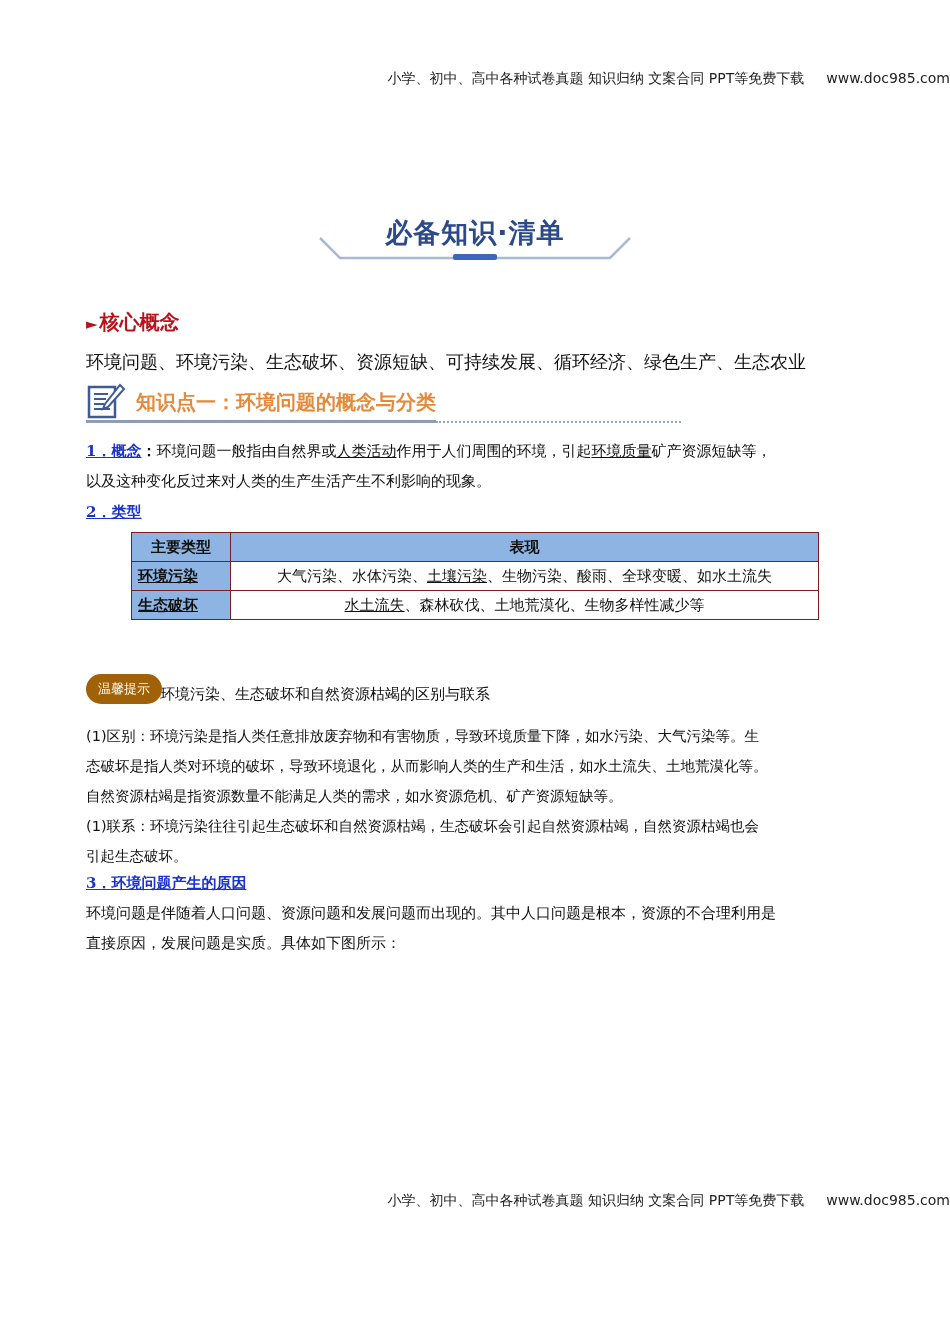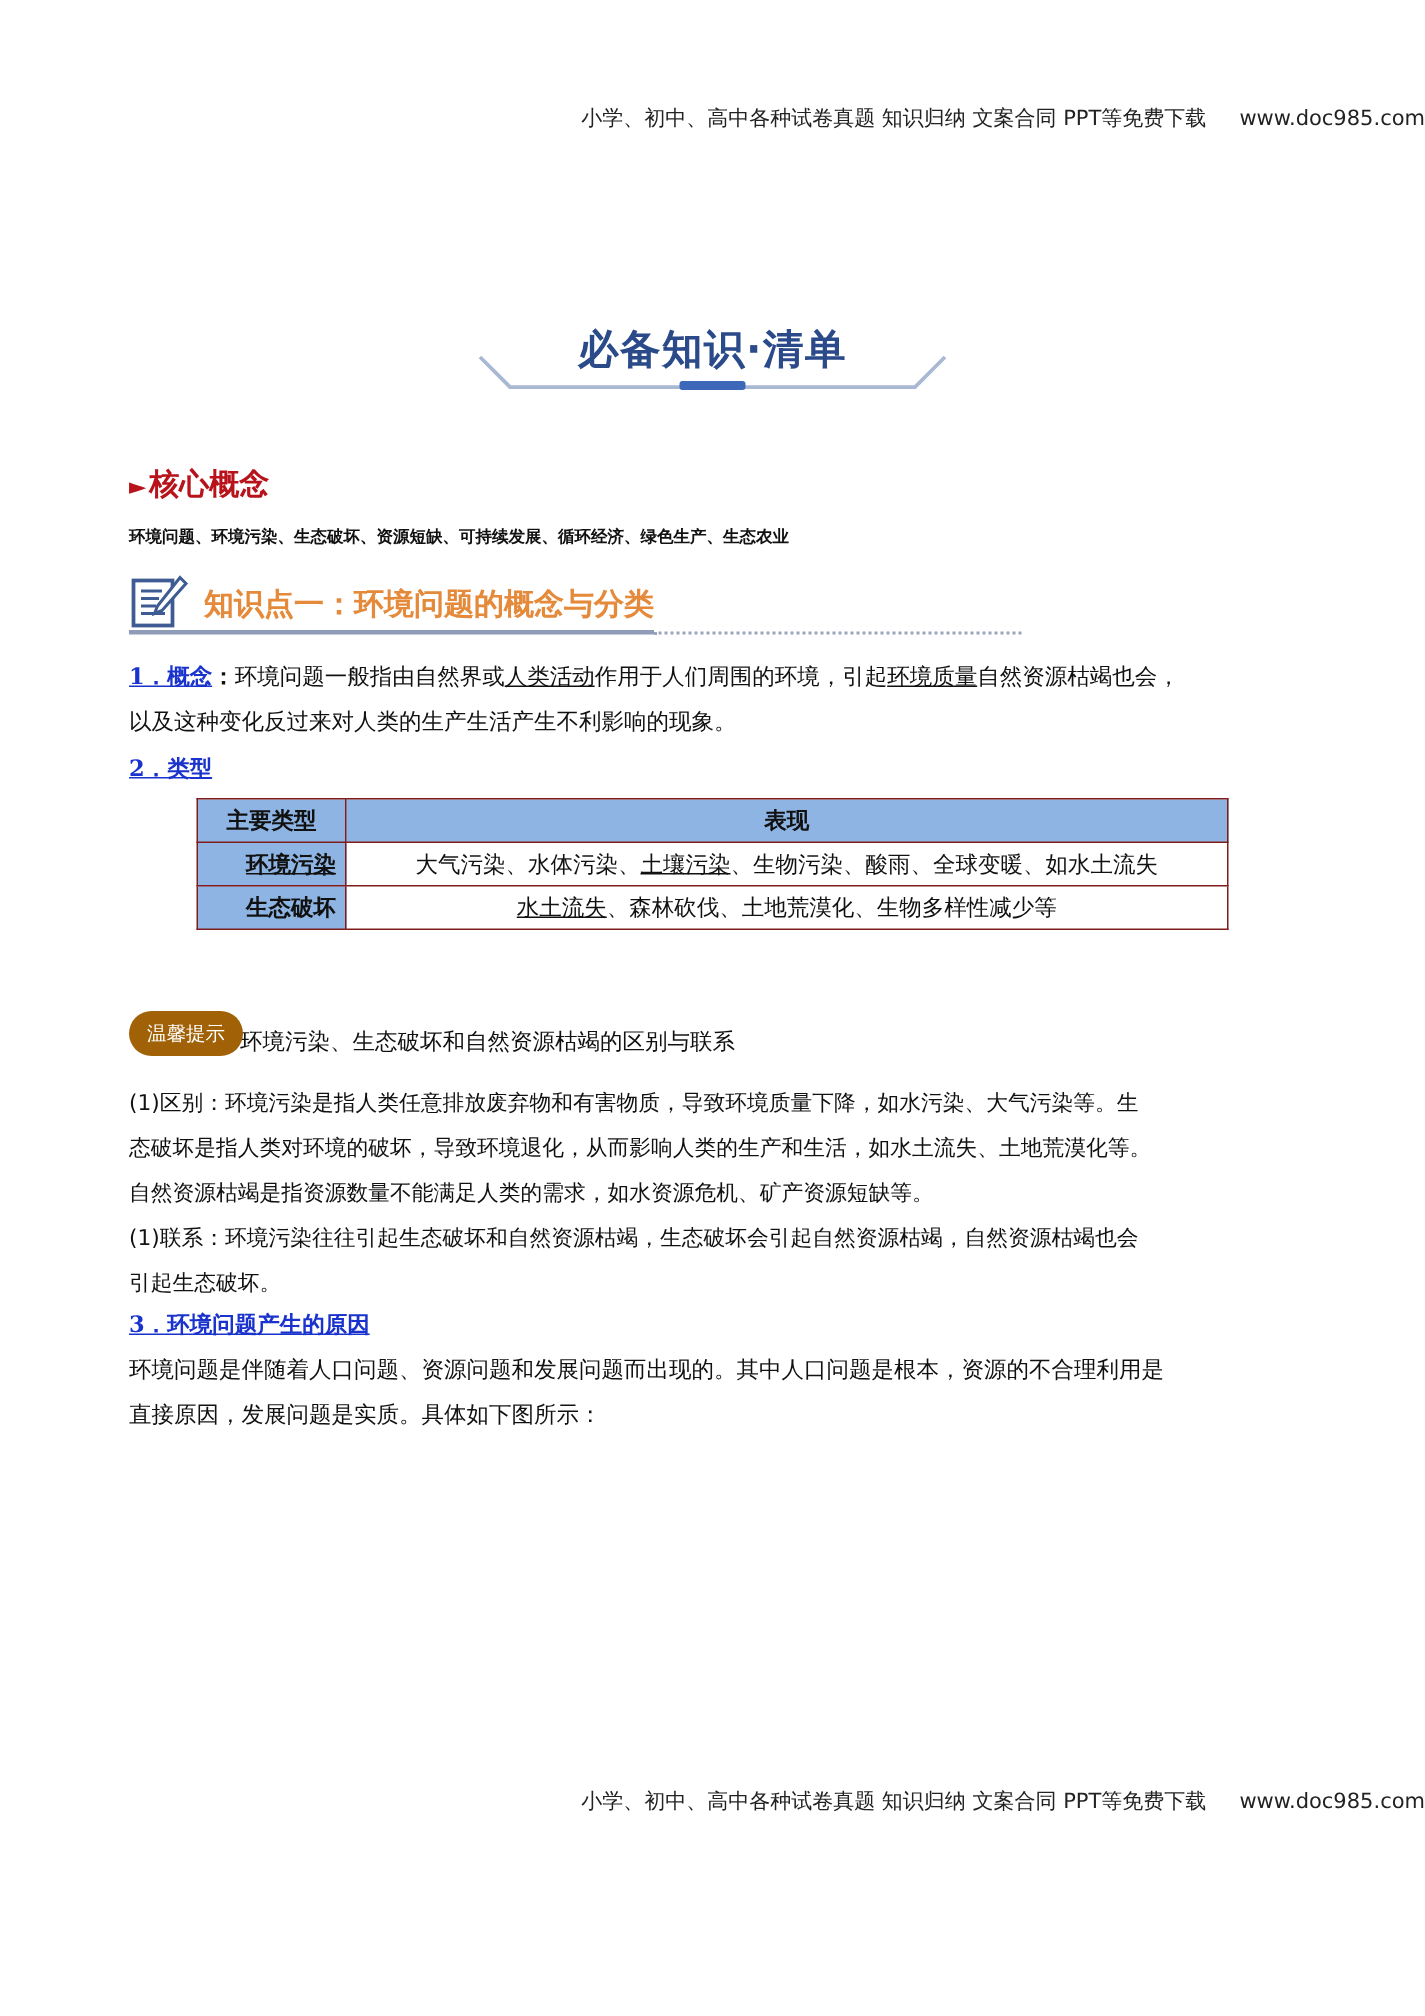--- a/index.html
+++ b/index.html
@@ -13,39 +13,39 @@
 
   .banner { position: absolute; left: 85px; top: 205px; width: 780px; height: 65px; }
   .banner svg { position: absolute; left: 0; top: 0; }
   .banner-title { position: absolute; left: 0; width: 780px; top: 10px; text-align: center;
                   font-family: "DejaVu Sans", "Liberation Sans", sans-serif; font-weight: bold;
                   font-size: 27px; color: #2b4a8a; letter-spacing: 1px; }
 
   .core-title { position: absolute; left: 86px; top: 309px; font-size: 20px; font-weight: bold; color: #b8121b;
                 font-family: "DejaVu Sans", "Liberation Sans", sans-serif; }
   .core-title .arrow { font-size: 15px; margin-right: 2px; }
-  .core-terms { position: absolute; left: 86px; top: 350px; font-size: 11px; font-weight: bold;
+  .core-terms { position: absolute; left: 86px; top: 350px; font-size: 18px; font-weight: normal;
                 font-family: "DejaVu Sans", "Liberation Sans", sans-serif; }
 
   .kp { position: absolute; left: 86px; top: 382px; width: 595px; height: 42px; }
   .kp-icon { position: absolute; left: 0; top: 0; }
   .kp-title { position: absolute; left: 50px; top: 7px; font-size: 20px; font-weight: bold; color: #e48a3a;
               font-family: "DejaVu Sans", "Liberation Sans", sans-serif; }
   .kp-line-solid { position: absolute; left: 0; top: 38px; width: 350px; height: 3px; background: #8e9cb8; }
   .kp-line-dash { position: absolute; left: 350px; top: 39px; width: 245px; border-top: 2px dotted #9aa5bb; }
 
   .para { position: absolute; left: 86px; width: 780px; font-size: 15px; line-height: 30px; }
   .sec-link { color: #1a33cc; font-weight: bold; text-decoration: underline; margin-top: 20px; }
   .u { text-decoration: underline; }
 
   table.types { position: absolute; left: 131px; top: 532px; width: 688px; border-collapse: collapse;
                 font-size: 15px; }
   table.types td, table.types th { border: 1px solid #7f1d1d; height: 28px; padding: 0 6px; }
   table.types th { background: #8eb4e3; font-weight: bold; text-align: center; }
-  table.types td.type { background: #8eb4e3; font-weight: bold; text-align: right; width: 86px; }
+  table.types td.type { background: #8eb4e3; font-weight: bold; text-align: left; width: 86px; text-decoration: underline; }
   table.types td.desc { text-align: center; }
 
   .tip { position: absolute; left: 86px; top: 680px; }
   .tip-badge { display: inline-block; background: #a16207; color: #fff; border-radius: 16px;
                font-family: "DejaVu Sans", "Liberation Sans", sans-serif; font-size: 13px;
                padding: 6px 12px; position: relative; top: -6px; }
   .tip-title { font-family: "DejaVu Sans", "Liberation Sans", sans-serif; font-size: 15px; margin-left: -2px; }
   .sans { font-family: "DejaVu Sans", "Liberation Sans", sans-serif; font-size: 14.5px; }
 </style>
 </head>
@@ -88,21 +88,21 @@
     <line x1="8" y1="22" x2="18" y2="22" stroke="#3e5b93" stroke-width="2"></line>
     <line x1="8" y1="27" x2="24" y2="27" stroke="#3e5b93" stroke-width="2"></line>
     <path d="M34 3 L38 7 L22 25 L17 27 L19 22 Z" fill="#fff" stroke="#3e5b93" stroke-width="2"></path>
   </svg>
   <div class="kp-title">知识点一：环境问题的概念与分类</div>
   <div class="kp-line-solid"></div>
   <div class="kp-line-dash"></div>
 </div>
 
 <div class="para" style="top:436px;">
-  <span class="sec-link">1．概念</span><b>：</b><span>环境问题一般指由自然界或</span><span class="u">人类活动</span><span>作用于人们周围的环境，引起</span><span class="u">环境质量</span><span>自然资源枯竭也会，</span><br>
+  <span class="sec-link">1．概念</span><b>：</b><span>环境问题一般指由自然界或</span><span class="u">人类活动</span><span>作用于人们周围的环境，引起</span><span class="u">环境质量</span><span>矿产资源短缺等，</span><br>
   <span>以及这种变化反过来对人类的生产生活产生不利影响的现象。</span>
 </div>
 
 <div class="para" style="top:497px;">
   <span class="sec-link">2．类型</span>
 </div>
 
 <table class="types">
   <tbody>
       <tr>

